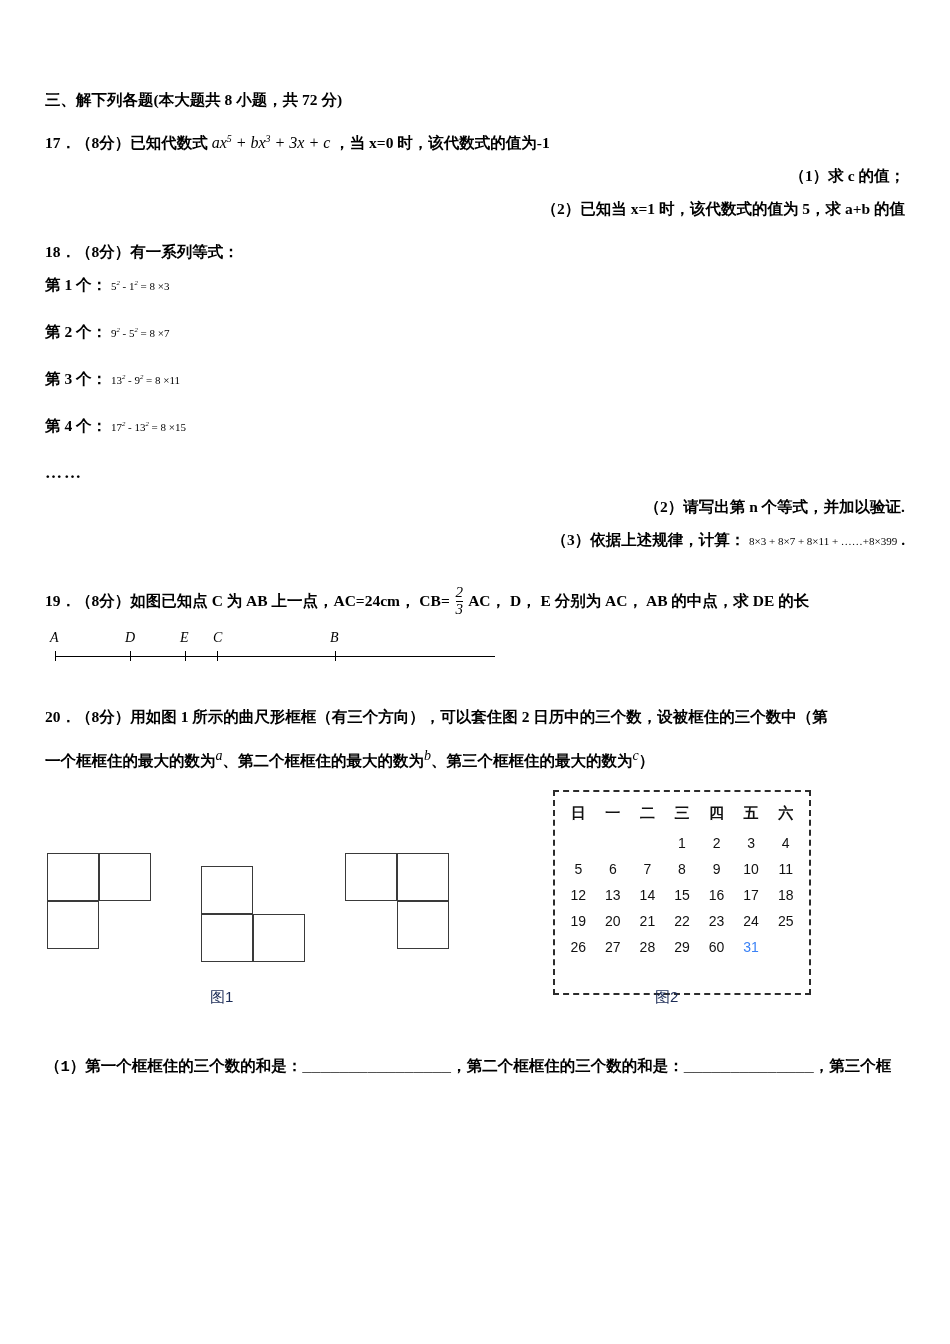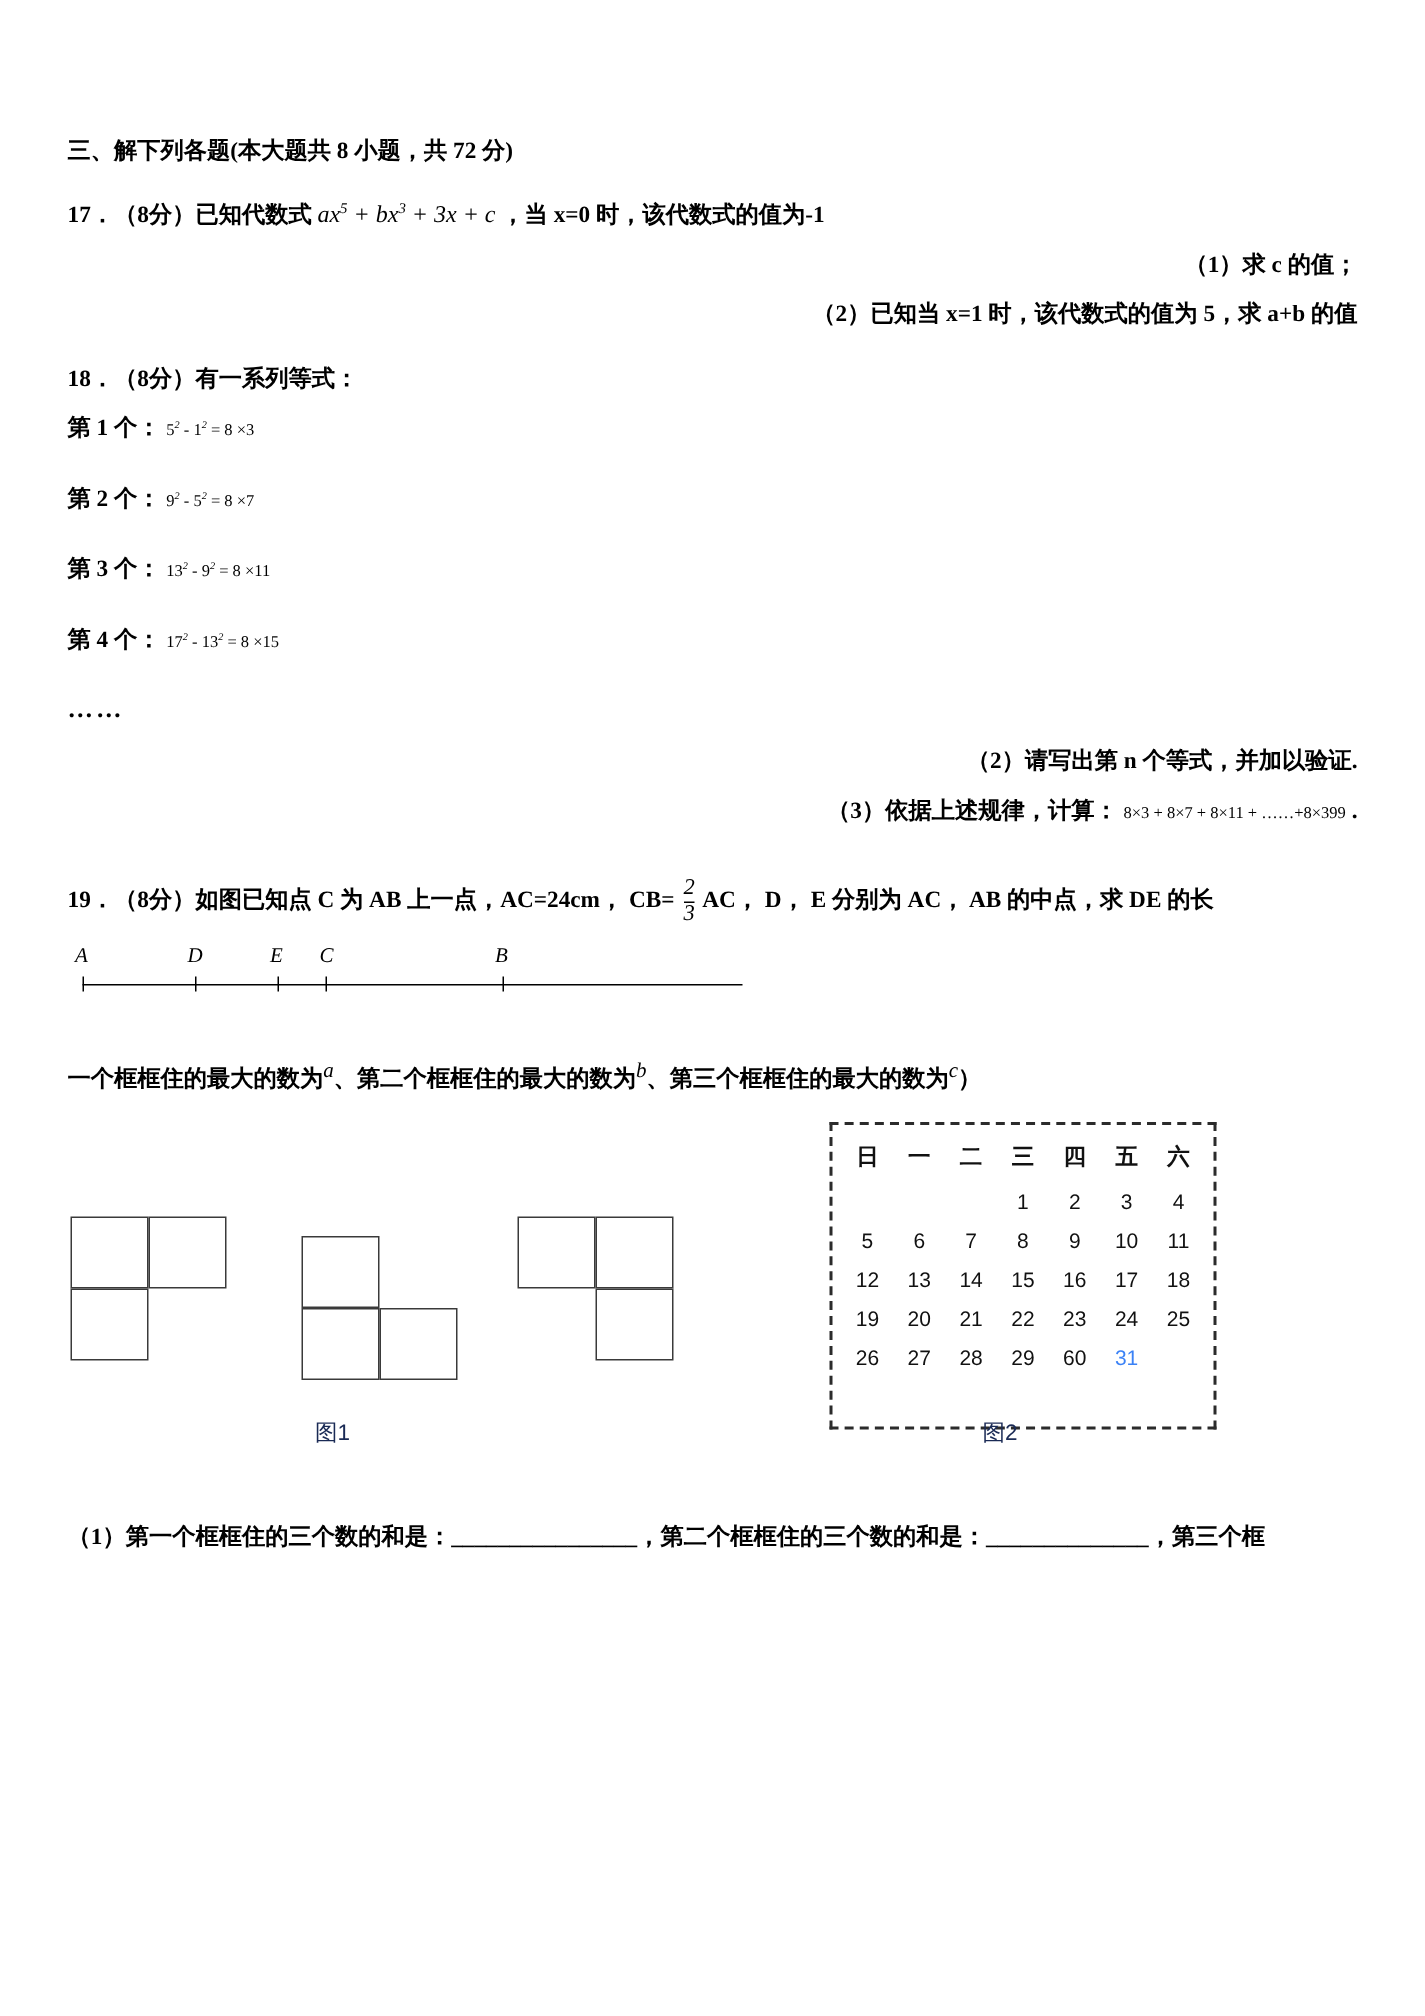--- a/index.html
+++ b/index.html
@@ -230,20 +230,23 @@
       <div class="tick" style="left:140px;"></div>
       <div class="tick" style="left:172px;"></div>
       <div class="tick" style="left:290px;"></div>
       <div class="lbl" style="left:5px;">A</div>
       <div class="lbl" style="left:80px;">D</div>
       <div class="lbl" style="left:135px;">E</div>
       <div class="lbl" style="left:168px;">C</div>
       <div class="lbl" style="left:285px;">B</div>
     </div>
 
+    <div class="q" style="margin-top:26px; line-height:1.9;">
+      <span>20．（8分）用如图 1 所示的曲尺形框框（有三个方向），可以套住图 2 日历中的三个数，设被框住的三个数中（第</span>
+    </div>
     <div class="q" style="line-height:1.9;">
       <span>一个框框住的最大的数为</span><span class="mathitalic" style="font-size:14px;vertical-align:super;">a</span><span>、第二个框框住的最大的数为</span><span class="mathitalic" style="font-size:14px;vertical-align:super;">b</span><span>、第三个框框住的最大的数为</span><span class="mathitalic" style="font-size:14px;vertical-align:super;">c</span><span>）</span>
     </div>
 
     <div class="figs">
 
       <div class="boxcell" style="left:2px; top:63px; width:52px; height:48px;"></div>
       <div class="boxcell" style="left:54px; top:63px; width:52px; height:48px;"></div>
       <div class="boxcell" style="left:2px; top:111px; width:52px; height:48px;"></div>
 
@@ -315,16 +318,16 @@
               <td>60</td>
               <td class="faded">31</td>
               <td></td>
             </tr>
           </tbody>
         </table>
       </div>
       <div class="figcap" style="left:610px; top:198px;">图2</div>
     </div>
 
-    <div class="tail" style="margin-top:16px;">（1）第一个框框住的三个数的和是：________________，第二个框框住的三个数的和是：______________，第三个框</div>
+    <div class="tail" style="margin-top:16px;font-family:Liberation Mono, monospace;">（1）第一个框框住的三个数的和是：________________，第二个框框住的三个数的和是：______________，第三个框</div>
 
   </div>
 </div>
 
 </body></html>

